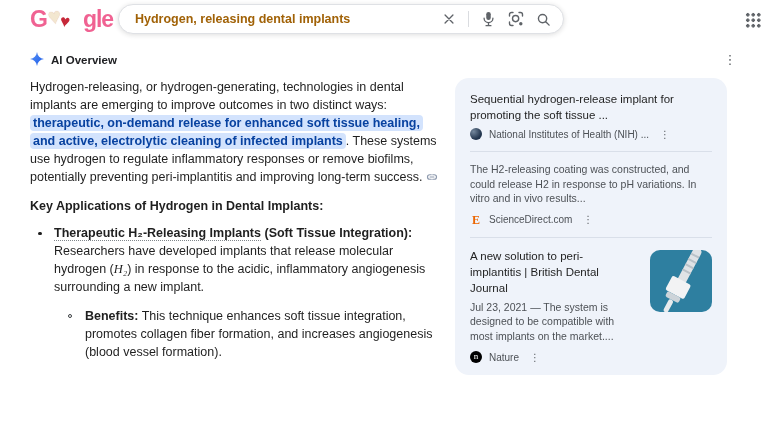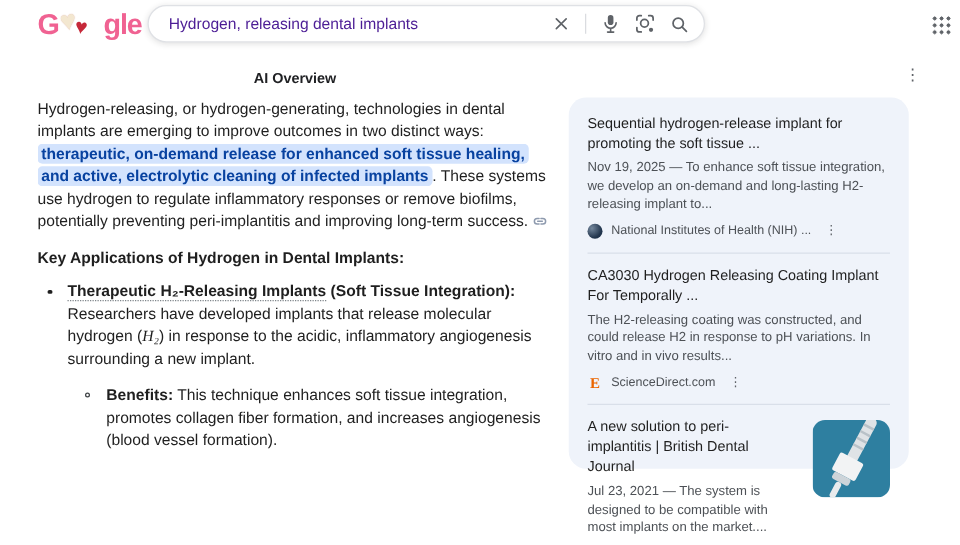--- a/index.html
+++ b/index.html
@@ -11,33 +11,33 @@
   .logo { position:absolute; left:30px; top:4px; height:30px; display:flex; align-items:center;
     font-weight:700; font-size:23px; color:#f06292; letter-spacing:-1px; cursor:pointer; }
   .logo .hearts { position:relative; width:34px; height:28px; margin:0 1px; }
   .logo .heart { position:absolute; line-height:1; font-weight:400; }
   .logo .heart.cream { left:0; top:1px; font-size:22px; color:#f3e7d0; text-shadow:0 0 1px #dcae9e; transform:rotate(-8deg); }
   .logo .heart.red { left:12px; top:8px; font-size:17px; color:#c62839; transform:rotate(8deg); }
 
   .search-pill { position:absolute; left:118px; top:4px; width:446px; height:30px;
     background:#fff; border:1px solid #dfe1e5; border-radius:16px;
     box-shadow:0 1px 5px rgba(32,33,36,.15); display:flex; align-items:center; padding:0 12px 0 16px; }
-  .search-pill input { flex:1; border:none; outline:none; font-size:12.5px; color:#4c1d95;
-    font-family:"Liberation Sans","DejaVu Sans",sans-serif; background:transparent; }
+  .search-pill input { flex:1; border:none; outline:none; font-size:12.5px; color:#a16207;
+    font-family:"Liberation Sans","DejaVu Sans",sans-serif; background:transparent;font-weight:bold; }
   .pill-icons { display:flex; align-items:center; gap:12px; }
   .pill-icons svg { display:block; cursor:pointer; }
   .vdiv { width:1px; height:16px; background:#dadce0; }
 
   .apps-grid { position:absolute; left:745px; top:12px; width:16px; height:16px; cursor:pointer;
     background-image:radial-gradient(#5f6368 1.5px, transparent 1.7px);
     background-size:5.5px 5.5px; background-position:0 0; }
 
   
   .left-col { position:absolute; left:30px; top:50px; width:412px; }
-  .ai-head { display:flex; align-items:center; gap:7px; height:16px; margin-bottom:12px;flex-direction:column; }
+  .ai-head { display:flex; align-items:flex-end; gap:7px; height:16px; margin-bottom:12px; }
   .ai-label { font-size:11.5px; font-weight:700; color:#202124; }
   .kebab { position:absolute; left:722px; top:52px; width:16px; height:16px; color:#5f6368;
     font-size:13px; line-height:16px; text-align:center; cursor:pointer; letter-spacing:0; }
 
   .intro { font-size:12.5px; line-height:18px; margin-bottom:11px; color:#1f1f1f; }
   .seg-plain { font-weight:400; }
   .seg-bold { font-weight:700; }
   .seg-term { font-weight:700; text-decoration:underline dotted #80868b; text-underline-offset:3px; text-decoration-thickness:1px; cursor:pointer; }
   .seg-math { font-family:"Liberation Serif","DejaVu Serif",serif; font-style:italic; }
   .seg-highlight { font-weight:700; color:#0842a0; background:#d3e3fd; padding:1px 3px; border-radius:4px;
@@ -153,32 +153,30 @@
 
   </ul>
 </div>
 
 <div class="kebab">⋮</div>
 
 <div class="panel">
 
   <div class="card">
     <div class="card-title">Sequential hydrogen-release implant for promoting the soft tissue ...</div>
-    <div class="card-snippet">Nov 19, 2025 — To enhance soft tissue integration, we develop an on-demand and long-lasting H2-releasing implant to...</div>
     <div class="source-row">
       <span class="nih-ic"></span>
       <span class="source-name">National Institutes of Health (NIH) ...</span>
       <span class="mini-kebab">⋮</span>
     </div>
   </div>
 
   <div class="divider"></div>
 
   <div class="card">
-    <div class="card-title">CA3030 Hydrogen Releasing Coating Implant For Temporally ...</div>
     <div class="card-snippet">The H2-releasing coating was constructed, and could release H2 in response to pH variations. In vitro and in vivo results...</div>
     <div class="source-row">
       <span class="sd-ic">E</span>
       <span class="source-name">ScienceDirect.com</span>
       <span class="mini-kebab">⋮</span>
     </div>
   </div>
 
   <div class="divider"></div>
 

